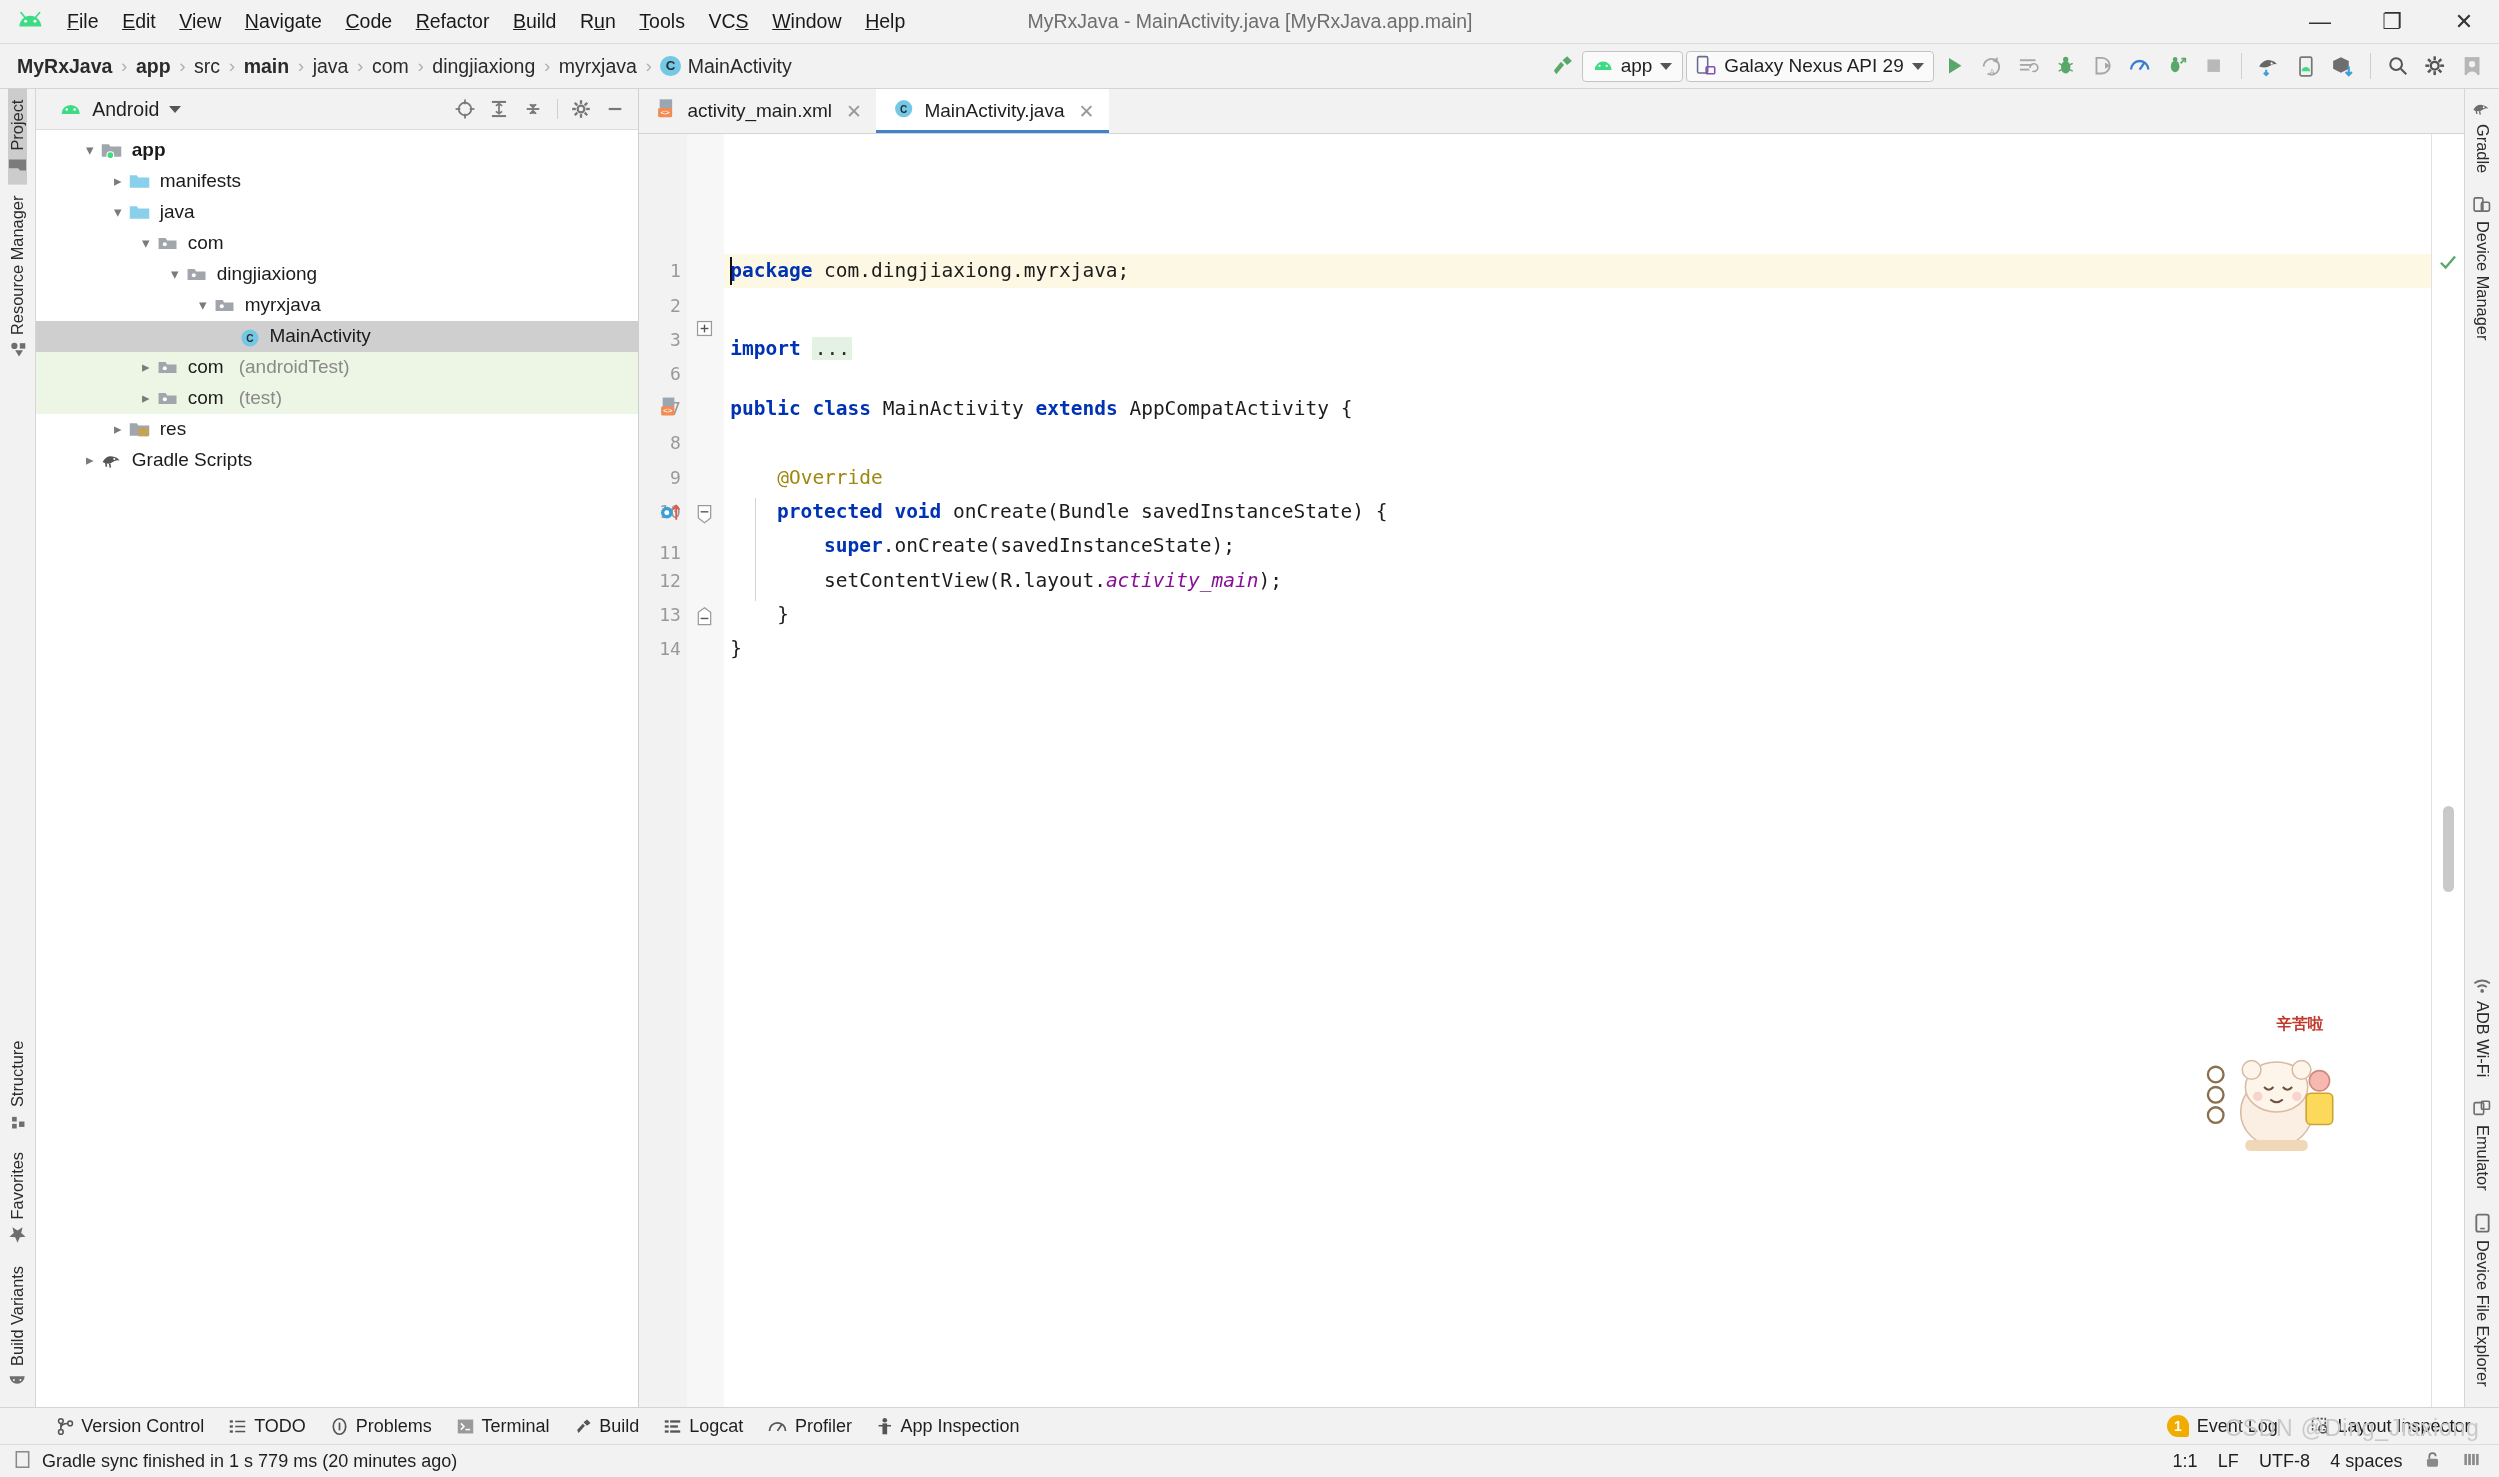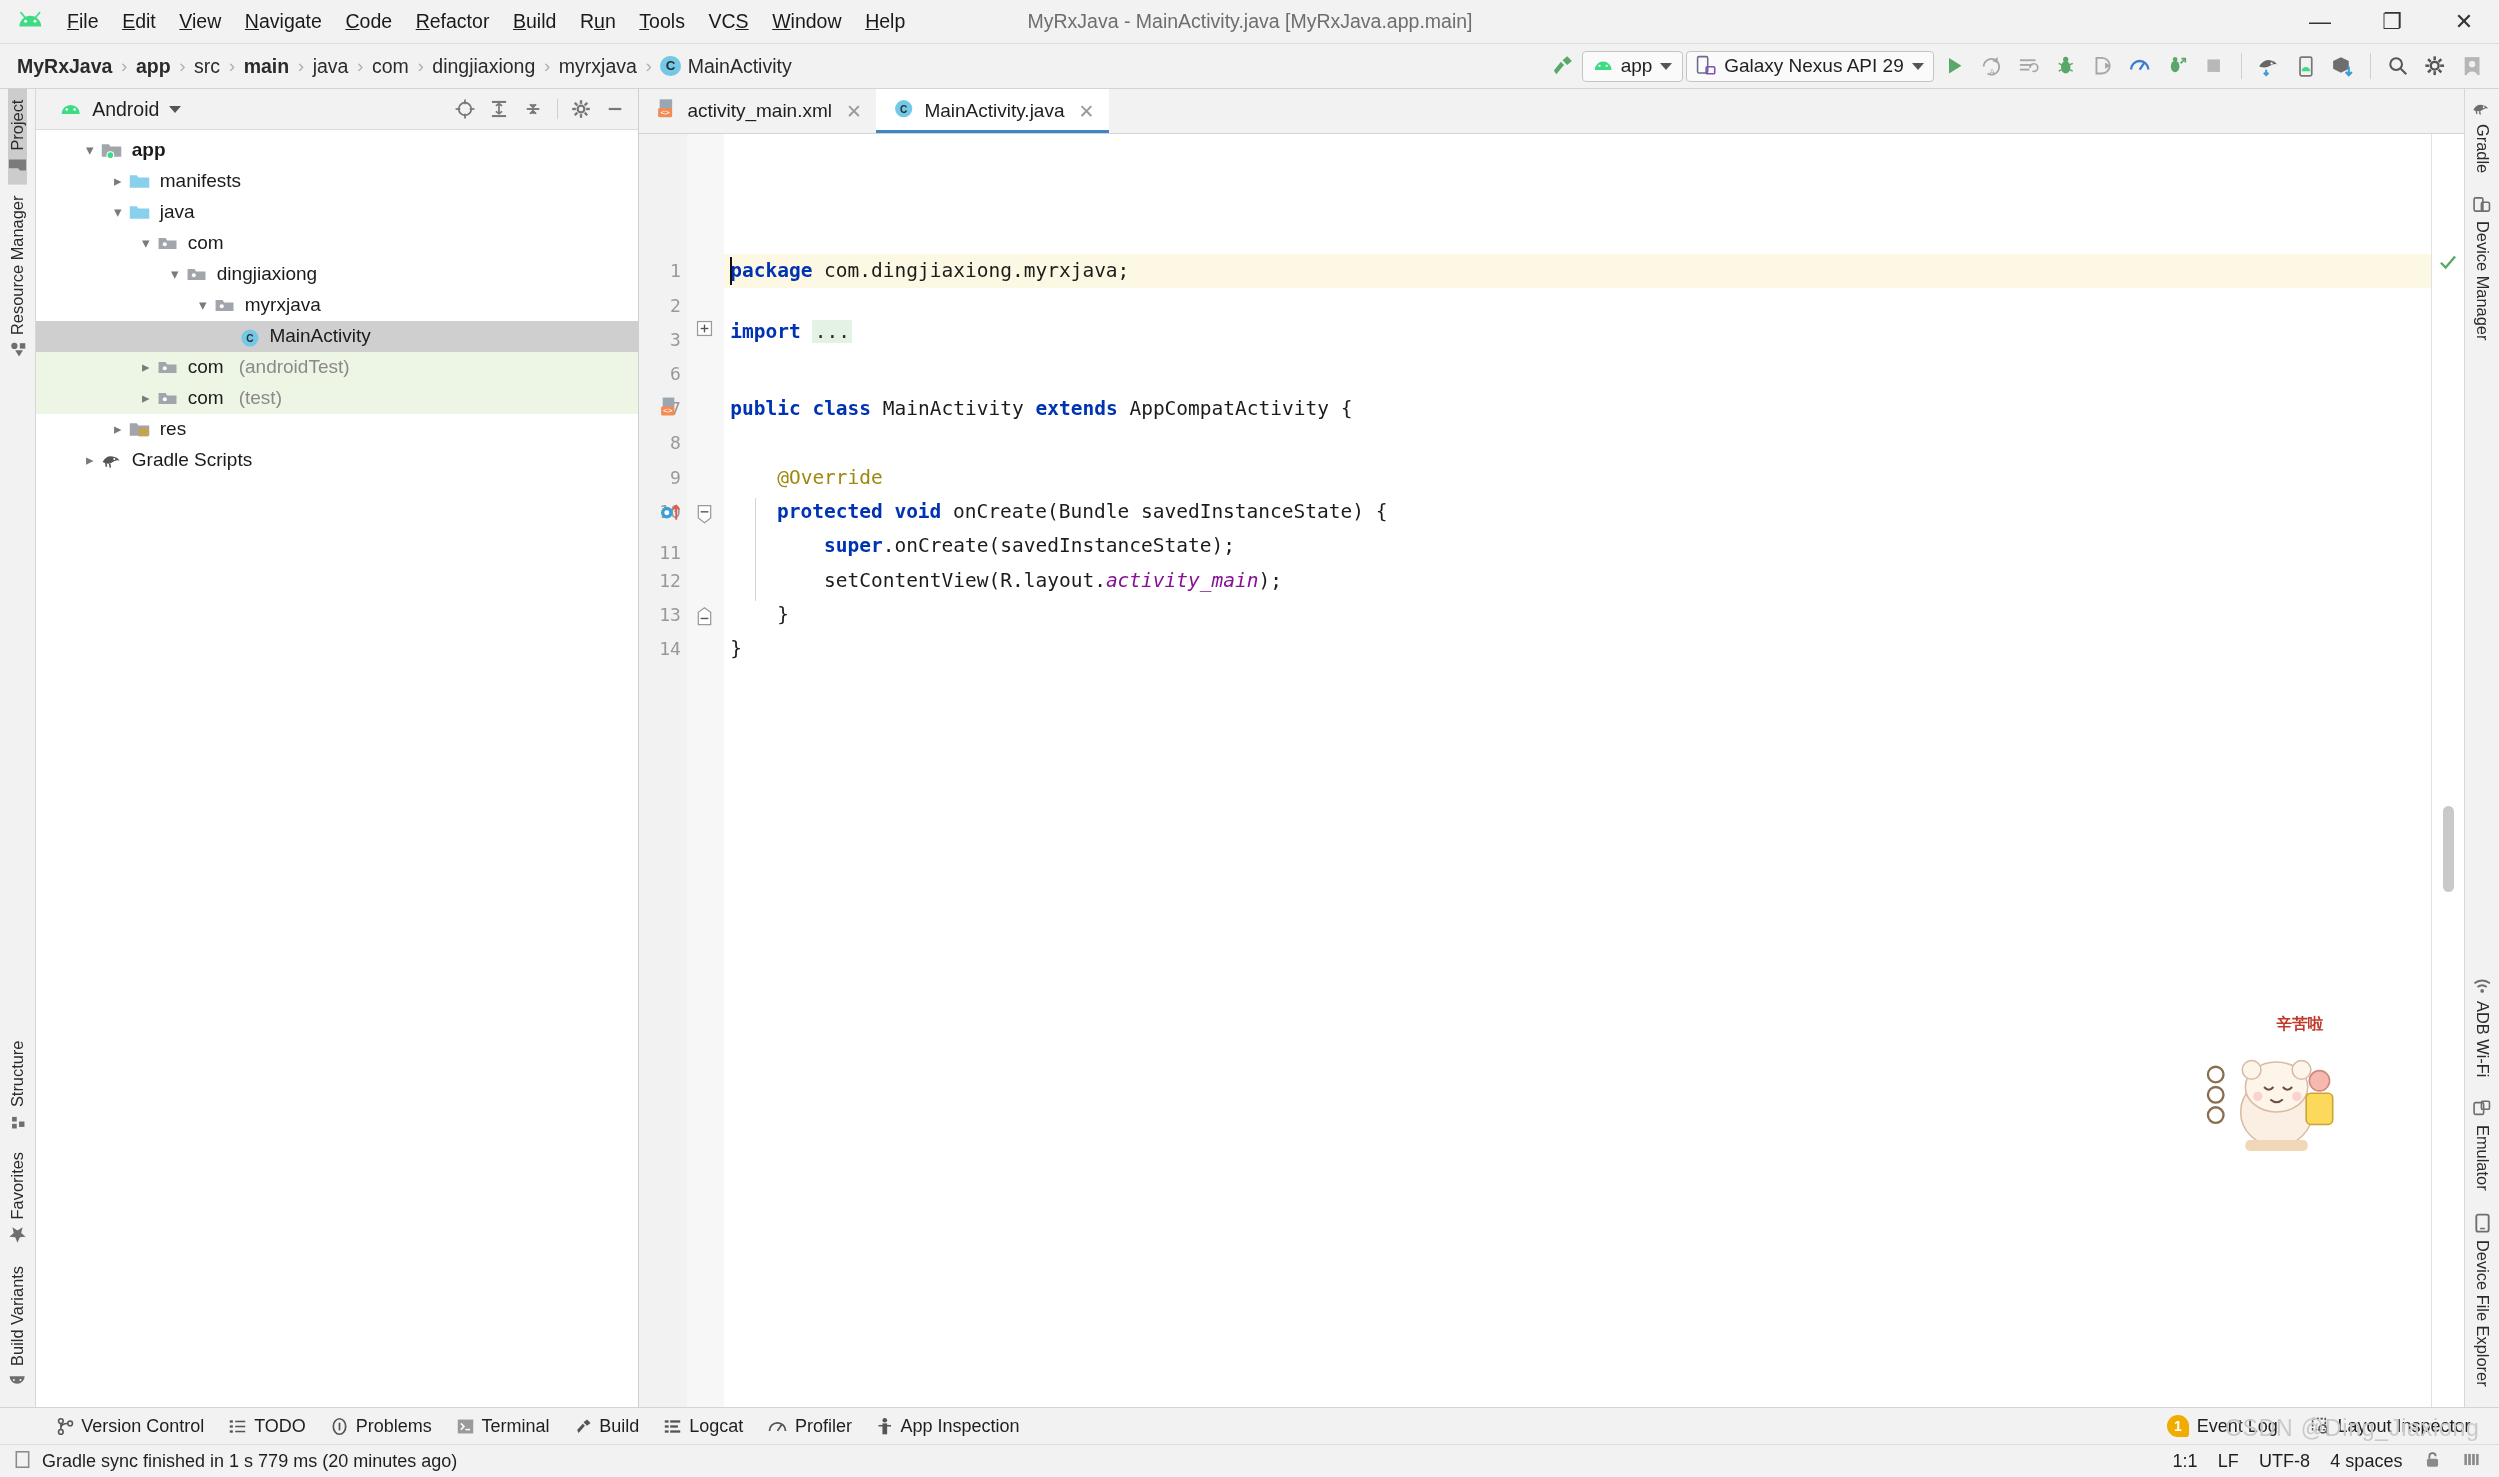--- a/index.html
+++ b/index.html
@@ -658,21 +658,21 @@
               </svg>
           </div>
         </div>
 
         <div class="codelines">
           <div class="cur-line-hl" style="top:120px;"></div>
           <div class="indent-guide" style="left:31px; top:364px; height:103px;"></div>
 
           <div class="codeline" style="top:120px;left:6.2px;"><span class="kw">package</span> com.dingjiaxiong.myrxjava;</div>
           <div class="codeline" style="top:155px;left:6.2px;"></div>
-          <div class="codeline" style="top:181px;left:6.2px;"><span class="kw">import</span> <span class="fold-placeholder">...</span></div>
+          <div class="codeline" style="top:198px;left:6.2px;"><span class="kw">import</span> <span class="fold-placeholder">...</span></div>
           <div class="codeline" style="top:223px;left:6.2px;"></div>
           <div class="codeline" style="top:258px;left:6.2px;"><span class="kw">public</span> <span class="kw">class</span> MainActivity <span class="kw">extends</span> AppCompatActivity {</div>
           <div class="codeline" style="top:292px;left:6.2px;"></div>
           <div class="codeline" style="top:327px;left:6.2px;">    <span class="anno">@Override</span></div>
           <div class="codeline" style="top:361px;left:6px;">    <span class="kw">protected</span> <span class="kw">void</span> onCreate(Bundle savedInstanceState) {</div>
           <div class="codeline" style="top:395px;left:6.2px;">        <span class="kw">super</span>.onCreate(savedInstanceState);</div>
           <div class="codeline" style="top:430px;left:6.2px;">        setContentView(R.layout.<span class="field">activity_main</span>);</div>
           <div class="codeline" style="top:464px;left:6.2px;">    }</div>
           <div class="codeline" style="top:498px;left:6.2px;">}</div>
 

